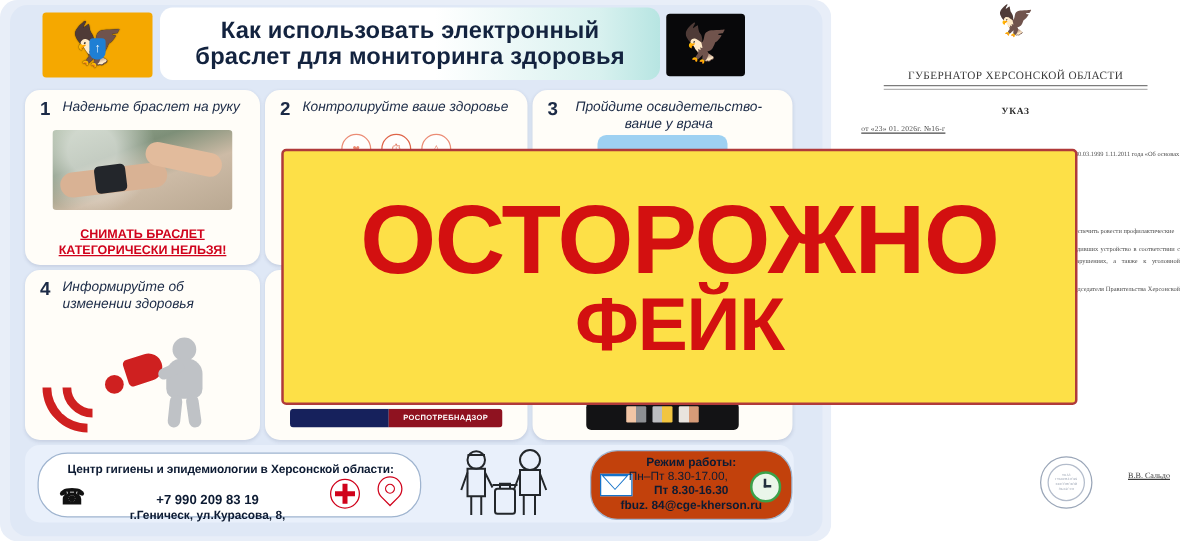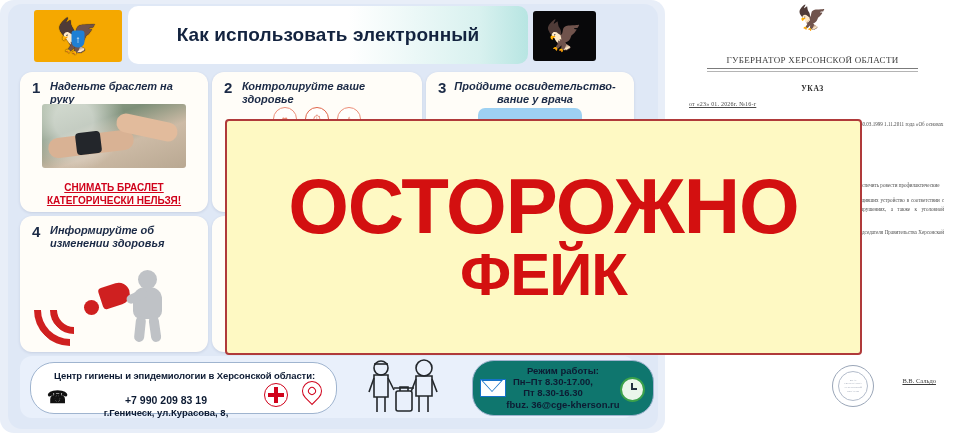--- a/index.html
+++ b/index.html
@@ -64,21 +64,21 @@
     position:absolute;background:#fffdf8;border-radius:12px;
     box-shadow:0 1px 3px rgba(30,50,90,.13);
     overflow:hidden;
   }
   .card .num{
     position:absolute;left:12px;top:7px;font-size:15px;font-weight:700;color:#1b2a46;
   }
   .card .ctitle{
     position:absolute;left:30px;top:8px;right:8px;
     font-size:11px;line-height:1.22;color:#1b2a46;font-style:italic;
-    font-weight:700;
+    font-weight:400;
   }
   .card.c3 .ctitle{text-align:center;left:18px;}
 
   #card1{left:20px;top:72px;width:188px;height:140px;}
   #card2{left:212px;top:72px;width:210px;height:140px;}
   #card3{left:426px;top:72px;width:208px;height:140px;}
   #card4{left:20px;top:216px;width:188px;height:136px;}
   #card5{left:212px;top:216px;width:210px;height:136px;}
   #card6{left:426px;top:216px;width:208px;height:136px;}
 
@@ -207,26 +207,26 @@
     transform:rotate(-45deg);
   }
   .pin:after{content:"";position:absolute;left:5px;top:5px;width:6px;height:6px;
     border:1.4px solid #d0021b;border-radius:50%;}
 
   .couple{position:absolute;left:330px;top:2px;width:110px;height:58px;}
   .couple svg{display:block;}
 
   .hours-pill{
     position:absolute;left:452px;top:4px;width:160px;height:54px;
-    background:#0f766e;border:1px solid #9fb4cf;border-radius:22px;padding-left:20px;
+    background:#c2410c;border:1px solid #9fb4cf;border-radius:22px;
   }
   .hours-pill .ttl{position:absolute;left:0;right:0;top:4px;text-align:center;
     font-size:9.5px;font-weight:700;color:#0d1b33;}
-  .hours-pill .r1{position:absolute;left:30px;width:100px;top:15px;text-align:center;
-    font-size:9.5px;font-weight:700;color:#0d1b33;}
+  .hours-pill .r1{position:absolute;left:30px;width:100px;top:15px;text-align:left;
+    font-size:9.5px;font-weight:400;color:#0d1b33;}
   .hours-pill .r2{position:absolute;left:30px;width:100px;top:26px;text-align:center;
     font-size:9.5px;font-weight:700;color:#0d1b33;}
   .hours-pill .mail{position:absolute;left:0;right:0;top:38px;text-align:center;
     font-size:9.5px;font-weight:700;color:#0d1b33;}
   .env{position:absolute;left:7px;top:18px;width:24px;height:16px;
     border:1.6px solid #1572c9;background:#fff;}
   .env:before{content:"";position:absolute;left:0;top:0;width:0;height:0;
     border-left:11px solid transparent;border-right:11px solid transparent;
     border-top:12px solid #1572c9;}
   .env:after{content:"";position:absolute;left:1.5px;top:1px;width:0;height:0;
@@ -268,22 +268,22 @@
     transform:translate(-50%,-50%);
   }
   .seal-in{width:30px;height:30px;border-radius:50%;border:1px solid #b3bccb;
     display:flex;align-items:center;justify-content:center;padding:2px;
     box-sizing:border-box;}
   .sign{position:absolute;right:24px;top:377px;font-size:6.5px;
     text-decoration:underline;color:#3a3a3a;}
 
   
   .fake-overlay{
-    position:absolute;left:225px;top:119px;width:637px;height:236px;
-    background:#fef9c3;border:2px solid #b03a3a;border-radius:4px;
+    position:absolute;left:225px;top:119px;width:637px;height:205px;
+    background:#fde047;border:2px solid #b03a3a;border-radius:4px;
     display:flex;flex-direction:column;align-items:center;justify-content:center;
     box-sizing:border-box;
   }
   .fake-overlay .l1,.fake-overlay .l2{
     color:#d31010;font-weight:700;line-height:.94;letter-spacing:-1px;
     font-family:"Liberation Sans", sans-serif;text-align:center;
   }
   .fake-overlay .l1{font-size:78px;}
   .fake-overlay .l2{font-size:60px;margin-top:4px;}
 </style>
@@ -296,20 +296,21 @@
     <div class="info-inner"></div>
 
     <div class="hdr">
       <div class="flag-left">
         <span class="eagle">🦅</span>
         <span class="shield">↑</span>
       </div>
       <div class="title-plate">
         <p>
           <span>Как использовать электронный</span><br>
+          <span>браслет для мониторинга здоровья</span>
         </p>
       </div>
       <div class="emblem-right">
         <span class="g-eagle">🦅</span>
       </div>
     </div>
 
     <div class="card c1" id="card1">
       <div class="num">1</div>
       <div class="ctitle">Наденьте браслет на руку</div>
@@ -405,21 +406,21 @@
           <rect x="46" y="33" width="16" height="20" rx="2"></rect>
           <path d="M50 33v-4h8v4M44 30h20"></path>
         </svg>
       </div>
 
       <div class="hours-pill">
         <span class="env"></span>
         <div class="ttl">Режим работы:</div>
         <div class="r1">Пн–Пт 8.30-17.00,</div>
         <div class="r2">Пт 8.30-16.30</div>
-        <div class="mail">fbuz. 36@cge-kherson.ru</div>
+        <div class="mail">fbuz. 84@cge-kherson.ru</div>
         <span class="clock-ic"></span>
       </div>
     </div>
   </div>
 
   <div class="document">
     <div class="doc-emblem">🦅</div>
     <div class="doc-org">ГУБЕРНАТОР ХЕРСОНСКОЙ ОБЛАСТИ</div>
     <div class="doc-rule"></div>
     <div class="doc-rule2"></div>

